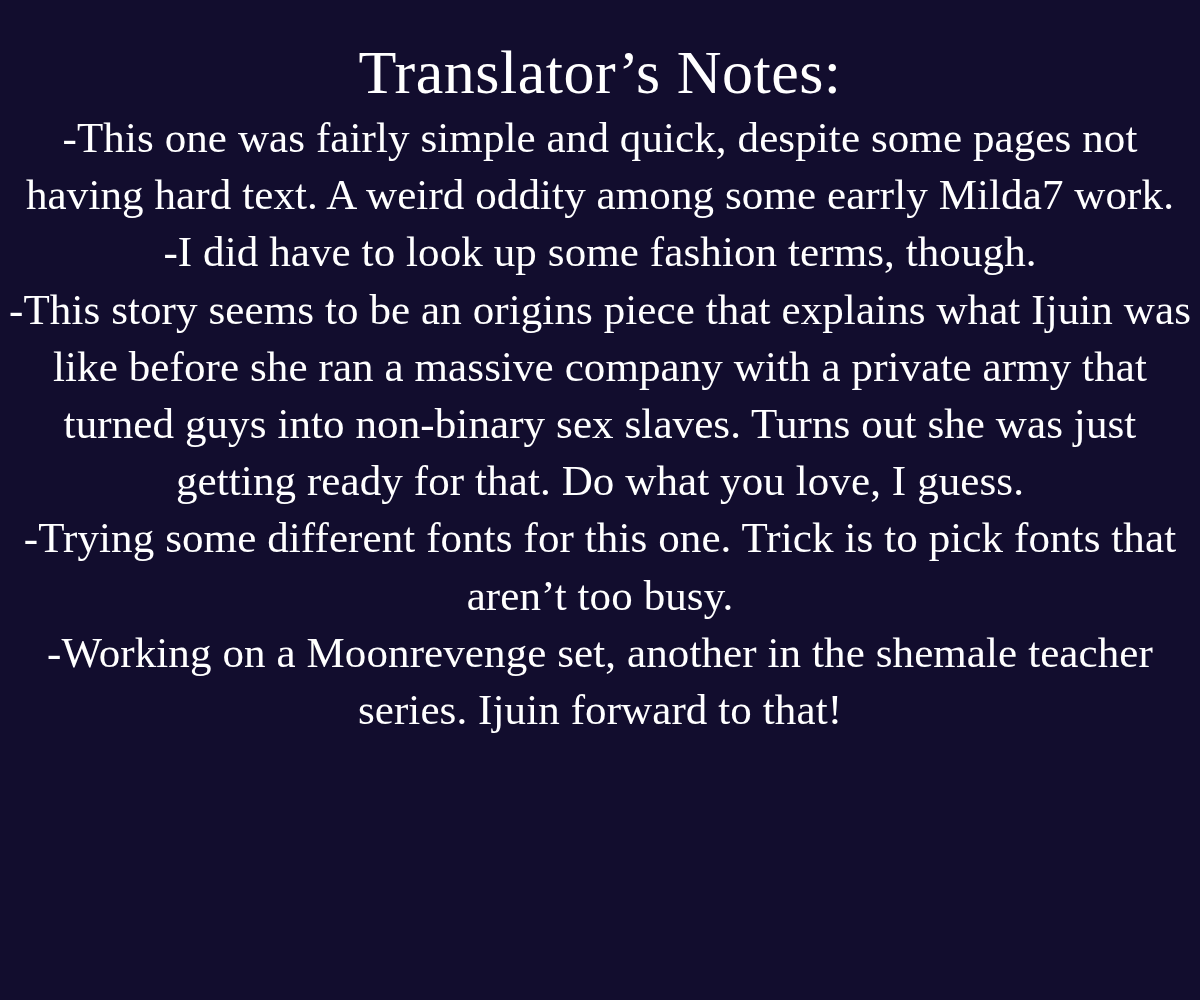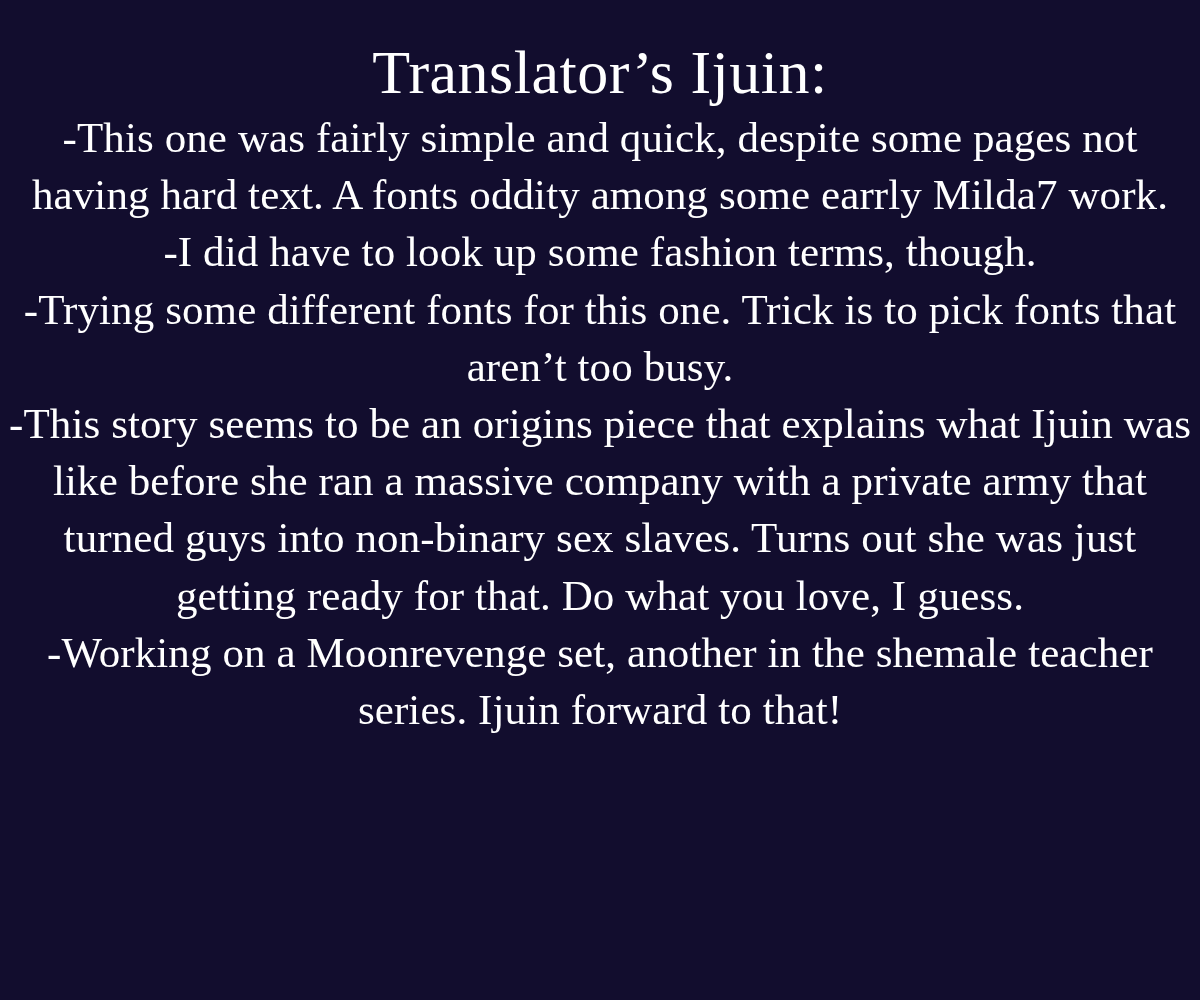--- a/index.html
+++ b/index.html
@@ -44,21 +44,21 @@
     margin: 0;
     padding: 0 2px;
     letter-spacing: 0.1px;
     white-space: pre-wrap;
   }
 </style>
 </head>
 <body>
 
 <div class="page">
-  <h1 class="notes-title">Translator’s Ijuin:</h1>
+  <h1 class="notes-title">Translator’s Notes:</h1>
   <div class="notes-body">
-    <p class="note-line">-This one was fairly simple and quick, despite some pages not having hard text. A fonts oddity among some earrly Milda7 work.</p>
+    <p class="note-line">-This one was fairly simple and quick, despite some pages not having hard text. A weird oddity among some earrly Milda7 work.</p>
     <p class="note-line">-I did have to look up some fashion terms, though.</p>
+    <p class="note-line">-This story seems to be an origins piece that explains what Ijuin was like before she ran a massive company with a private army that turned guys into non-binary sex slaves. Turns out she was just getting ready for that. Do what you love, I guess.</p>
     <p class="note-line">-Trying some different fonts for this one. Trick is to pick fonts that aren’t too busy.</p>
-    <p class="note-line">-This story seems to be an origins piece that explains what Ijuin was like before she ran a massive company with a private army that turned guys into non-binary sex slaves. Turns out she was just getting ready for that. Do what you love, I guess.</p>
     <p class="note-line">-Working on a Moonrevenge set, another in the shemale teacher series. Ijuin forward to that!</p>
   </div>
 </div>
 
 </body></html>

